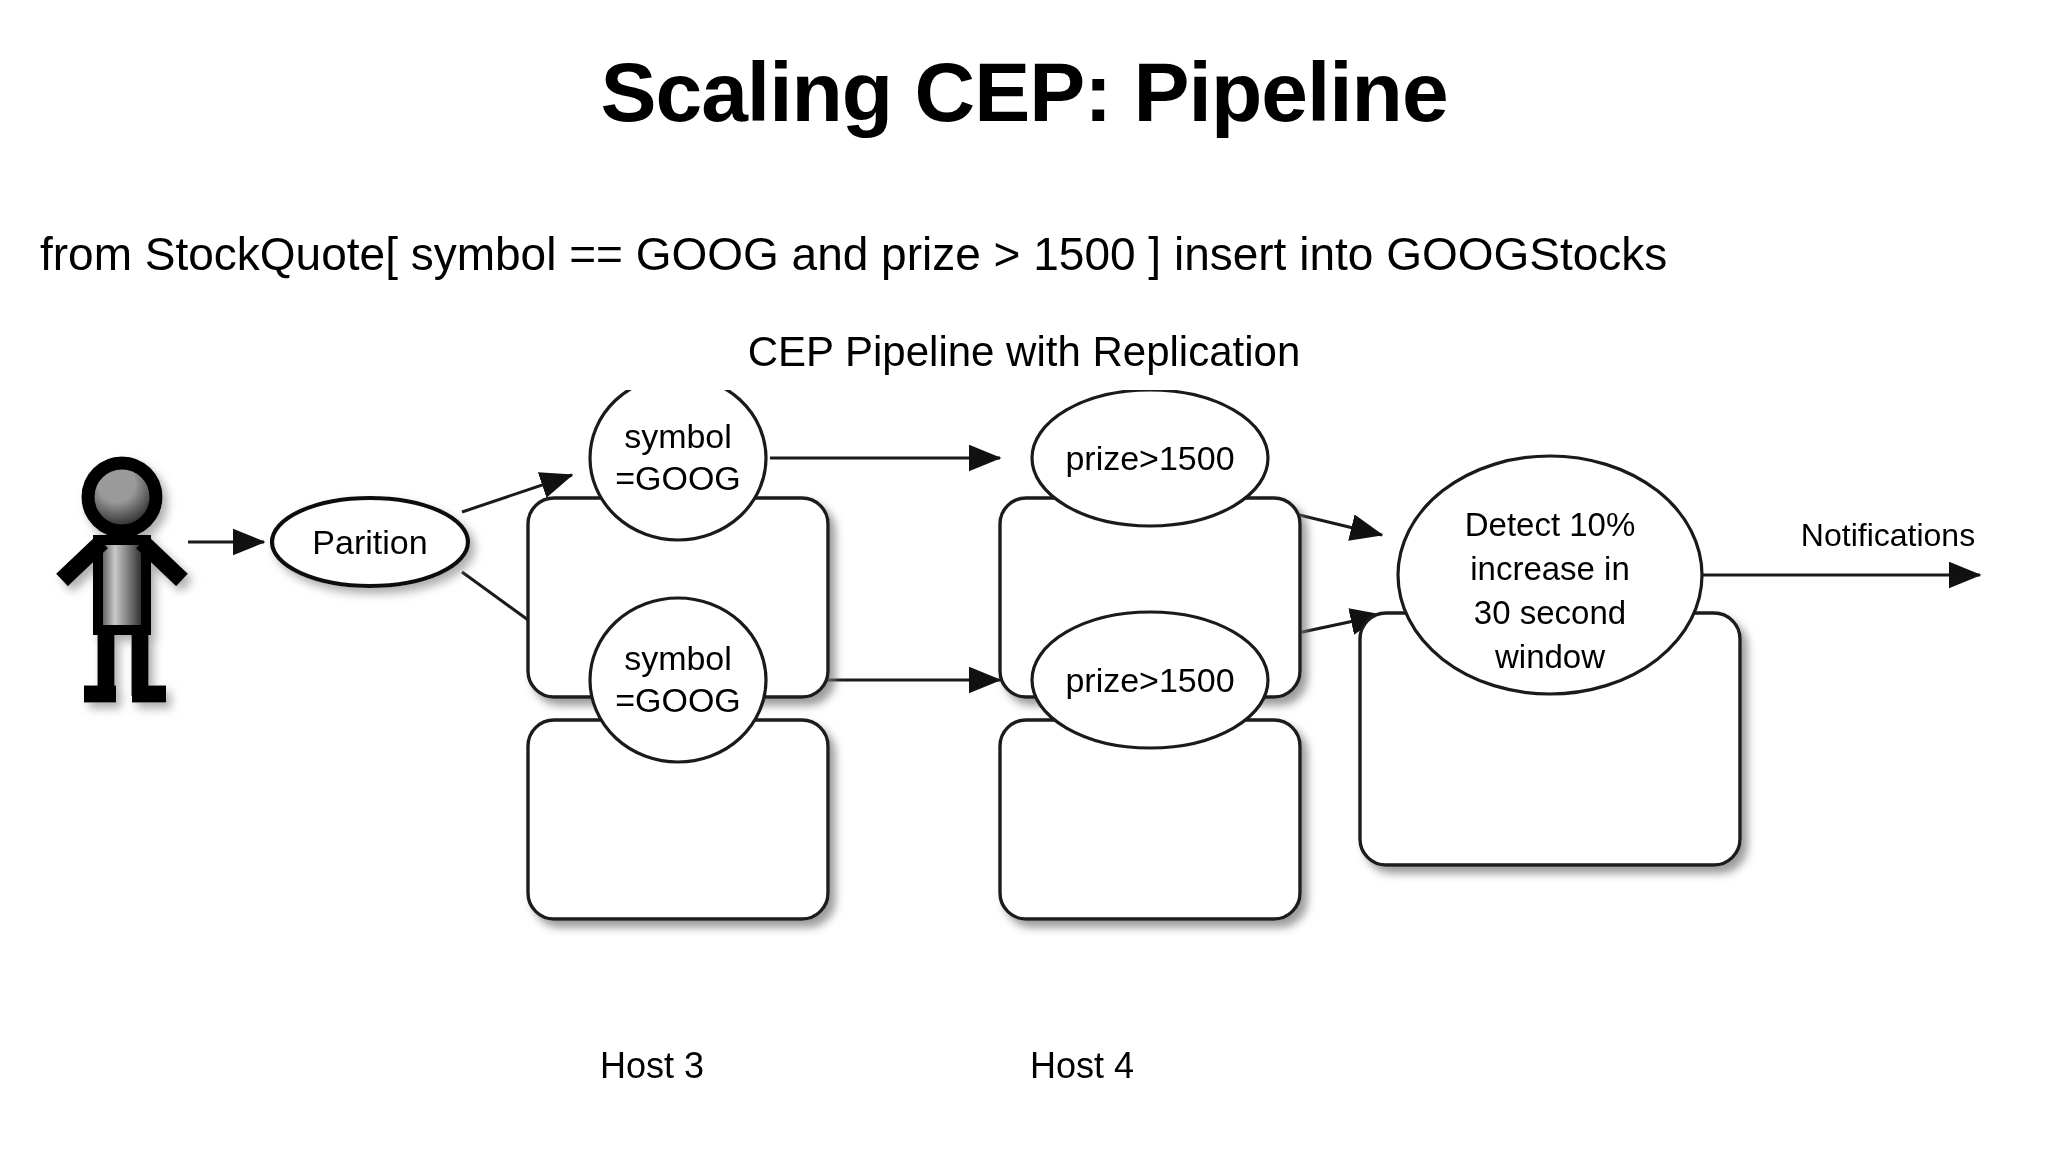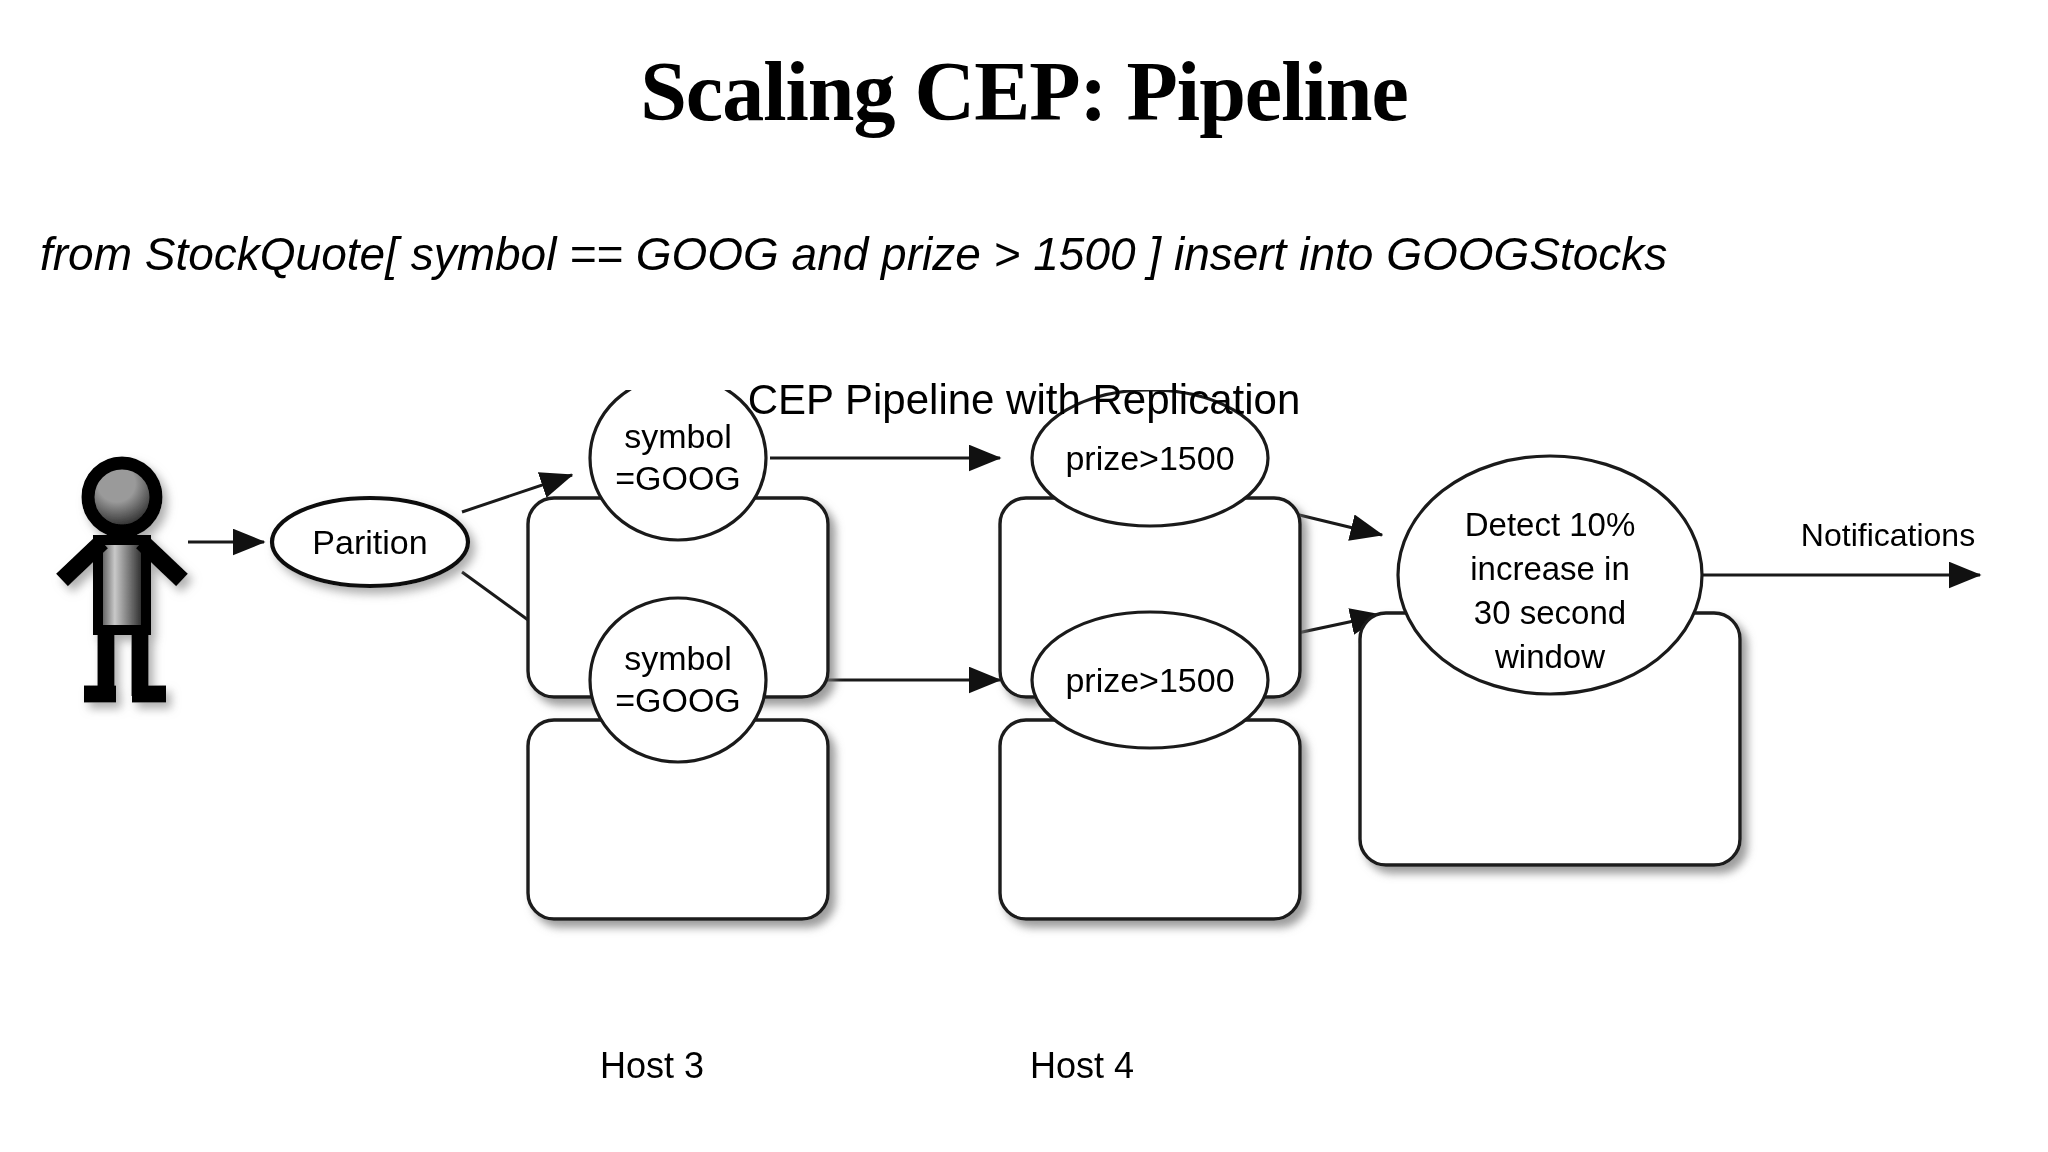--- a/index.html
+++ b/index.html
@@ -21,40 +21,40 @@
     inset: 0;
     background: #ffffff;
   }
 
   .slide-title {
     position: absolute;
     top: 44px;
     left: 0;
     width: 2048px;
     text-align: center;
-    font-family: Liberation Serif, serif;
+    font-family: Liberation Sans, sans-serif;
     font-weight: bold;
     font-size: 84px;
     line-height: 96px;
     letter-spacing: -1px;
     color: #000000;
     white-space: nowrap;
   }
 
   .query-block {
     position: absolute;
     top: 222px;
     left: 40px;
     width: 1990px;
     font-size: 46px;
     line-height: 65px;
     color: #000000;
     white-space: nowrap;
   }
-  .query-line { display: block; font-style: italic; }
+  .query-line { display: block; }
 
   .diagram-wrap {
     position: absolute;
     top: 390px;
     left: 0;
     width: 2048px;
     height: 762px;
   }
   .diagram-svg {
     position: absolute;
@@ -206,16 +206,16 @@
         <ellipse class="ellipse-shape" cx="1550" cy="185" rx="152" ry="119"></ellipse>
         <text class="node-text-sm" x="1550" y="146" text-anchor="middle">Detect 10%</text>
         <text class="node-text-sm" x="1550" y="190" text-anchor="middle">increase in</text>
         <text class="node-text-sm" x="1550" y="234" text-anchor="middle">30 second</text>
         <text class="node-text-sm" x="1550" y="278" text-anchor="middle">window</text>
       </g>
 
       <text class="notif-text" x="1888" y="156" text-anchor="middle">Notifications</text>
     </svg>
 
-    <div style="position:absolute; top:-62px; left:0; width:2048px; text-align:center; font-size:42px;margin-top:48px;">CEP Pipeline with Replication</div>
+    <div style="position:absolute; top:-62px; left:0; width:2048px; text-align:center; font-size:42px;">CEP Pipeline with Replication</div>
   </div>
 
 </div>
 
 </body></html>

